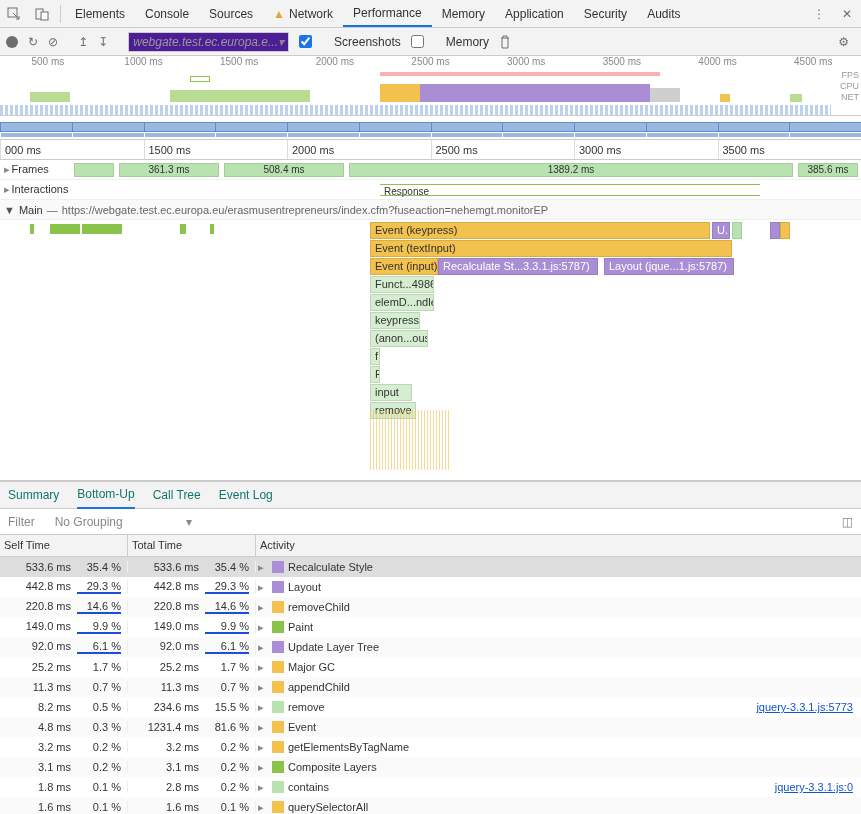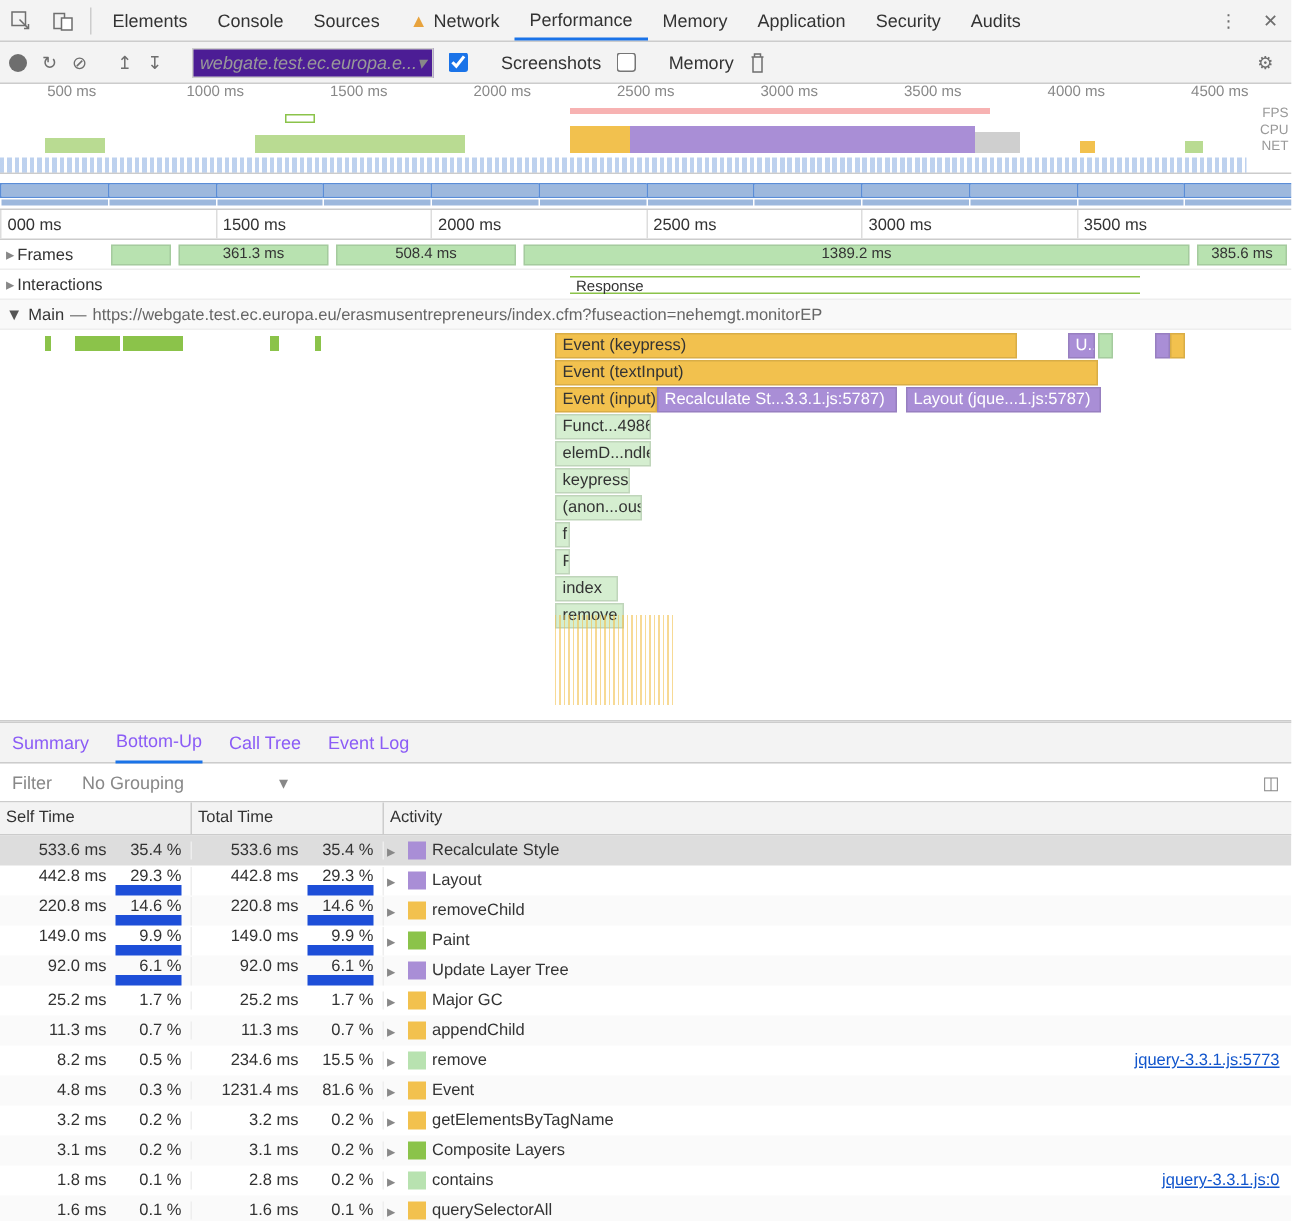--- a/index.html
+++ b/index.html
@@ -42,21 +42,21 @@
 .thinstrip { position: absolute; top: 4px; left: 30px; height: 12px; }
 .thinstrip .t { position: absolute; top: 0; height: 10px; background: #8bc34a; }
 .flame { position: absolute; left: 370px; top: 2px; }
 .fl { height: 17px; font-size: 11px; padding: 1px 4px; overflow: hidden; white-space: nowrap; border: 1px solid rgba(0,0,0,0.1); position: absolute; }
 .c-yellow { background: #f2c14e; }
 .c-green { background: #b8e2b0; }
 .c-purple { background: #a98ed6; color: #fff; }
 .c-lgreen { background: #d5eed0; }
 .hatch { position: absolute; top: 190px; left: 370px; width: 80px; height: 60px; background: repeating-linear-gradient(90deg, #f2c14e 0, #f2c14e 1px, transparent 1px, transparent 3px); opacity: 0.6; }
 .bottom-tabs { display: flex; border-top: 1px solid #ccc; border-bottom: 1px solid #ccc; height: 28px; align-items: center; background: #f3f3f3; padding-left: 8px; gap: 18px; }
-.bottom-tabs .bt { cursor: pointer; color: #8b5cf6; padding: 6px 0; }
+.bottom-tabs .bt { cursor: pointer; color: #0f766e; padding: 6px 0; }
 .bottom-tabs .bt.active { border-bottom: 2px solid #1a73e8; }
 .filterrow { display: flex; align-items: center; height: 26px; border-bottom: 1px solid #ccc; padding-left: 8px; gap: 20px; color: #888; }
 .filterrow .dd { color: #888; }
 .tblhdr { display: flex; height: 22px; border-bottom: 1px solid #ccc; background: #f3f3f3; font-size: 11px; }
 .tblhdr .c1 { width: 128px; border-right: 1px solid #ccc; padding: 4px; }
 .tblhdr .c2 { width: 128px; border-right: 1px solid #ccc; padding: 4px; }
 .tblhdr .c3 { flex: 1; padding: 4px; }
 .tblbody { overflow-y: auto; }
 .tr { display: flex; height: 20px; font-size: 11px; align-items: center; }
 .tr:nth-child(odd) { background: #fafafa; }
@@ -65,21 +65,21 @@
 .tr .c1 .ms, .tr .c2 .ms { width: 60px; text-align: right; }
 .tr .c1 .pct, .tr .c2 .pct { width: 44px; text-align: right; }
 .tr .c3 { flex: 1; display: flex; align-items: center; padding-left: 2px; gap: 4px; }
 .tr .exp { color: #888; width: 10px; }
 .sw { width: 12px; height: 12px; }
 .sw-purple { background: #a98ed6; }
 .sw-yellow { background: #f2c14e; }
 .sw-green { background: #8bc34a; }
 .sw-lgreen { background: #b8e2b0; }
 .link { color: #1155cc; text-decoration: underline; margin-left: auto; margin-right: 8px; cursor: pointer; }
-.underline-y { border-bottom: 7px solid #1d4ed8; }
+.underline-y { border-bottom: 2px solid #1d4ed8; }
 .settings-ic { margin-left: auto; margin-right: 6px; color: #6e6e6e; cursor: pointer; }
 svg { display: block; }
 </style>
 </head>
 <body>
 
 <div class="topbar">
   <div class="ic">
       <svg width="14" height="14">
         <rect x="1" y="1" width="9" height="9" fill="none" stroke="#6e6e6e"></rect>
@@ -239,34 +239,34 @@
   </div>
   <div class="flamewrap">
     <div class="thinstrip">
       <div class="t" style="left:0;width:4px"></div>
       <div class="t" style="left:20px;width:30px"></div>
       <div class="t" style="left:52px;width:40px"></div>
       <div class="t" style="left:150px;width:6px"></div>
       <div class="t" style="left:180px;width:4px"></div>
     </div>
     <div class="flame" id="flame">
-        <div class="fl c-yellow" style="left: 0px; top: 0px; width: 308px;">Event (keypress)</div>
+        <div class="fl c-yellow" style="left: 0px; top: 0px; width: 340px;">Event (keypress)</div>
         <div class="fl c-purple" style="left: 342px; top: 0px; width: 18px;">U...</div>
         <div class="fl c-green" style="left: 362px; top: 0px; width: 8px;"></div>
         <div class="fl c-yellow" style="left: 0px; top: 18px; width: 362px;">Event (textInput)</div>
         <div class="fl c-yellow" style="left: 0px; top: 36px; width: 68px;">Event (input)</div>
         <div class="fl c-purple" style="left: 68px; top: 36px; width: 160px;">Recalculate St...3.3.1.js:5787)</div>
         <div class="fl c-purple" style="left: 234px; top: 36px; width: 130px;">Layout (jque...1.js:5787)</div>
         <div class="fl c-lgreen" style="left: 0px; top: 54px; width: 64px;">Funct...4986)</div>
         <div class="fl c-lgreen" style="left: 0px; top: 72px; width: 64px;">elemD...ndle</div>
         <div class="fl c-lgreen" style="left: 0px; top: 90px; width: 50px;">keypress</div>
         <div class="fl c-lgreen" style="left: 0px; top: 108px; width: 58px;">(anon...ous)</div>
         <div class="fl c-lgreen" style="left: 0px; top: 126px; width: 10px;">f</div>
         <div class="fl c-lgreen" style="left: 0px; top: 144px; width: 10px;">P</div>
-        <div class="fl c-lgreen" style="left: 0px; top: 162px; width: 42px;">index</div>
+        <div class="fl c-lgreen" style="left: 0px; top: 162px; width: 42px;">input</div>
         <div class="fl c-lgreen" style="left: 0px; top: 180px; width: 46px;">remove</div>
       </div>
     <div id="sideev">
         <div class="fl c-purple" style="left: 770px; top: 2px; width: 6px; position: absolute;"></div>
         <div class="fl c-yellow" style="left: 780px; top: 2px; width: 10px; position: absolute;"></div>
       </div>
     <div class="hatch"></div>
   </div>
 </div>
 

